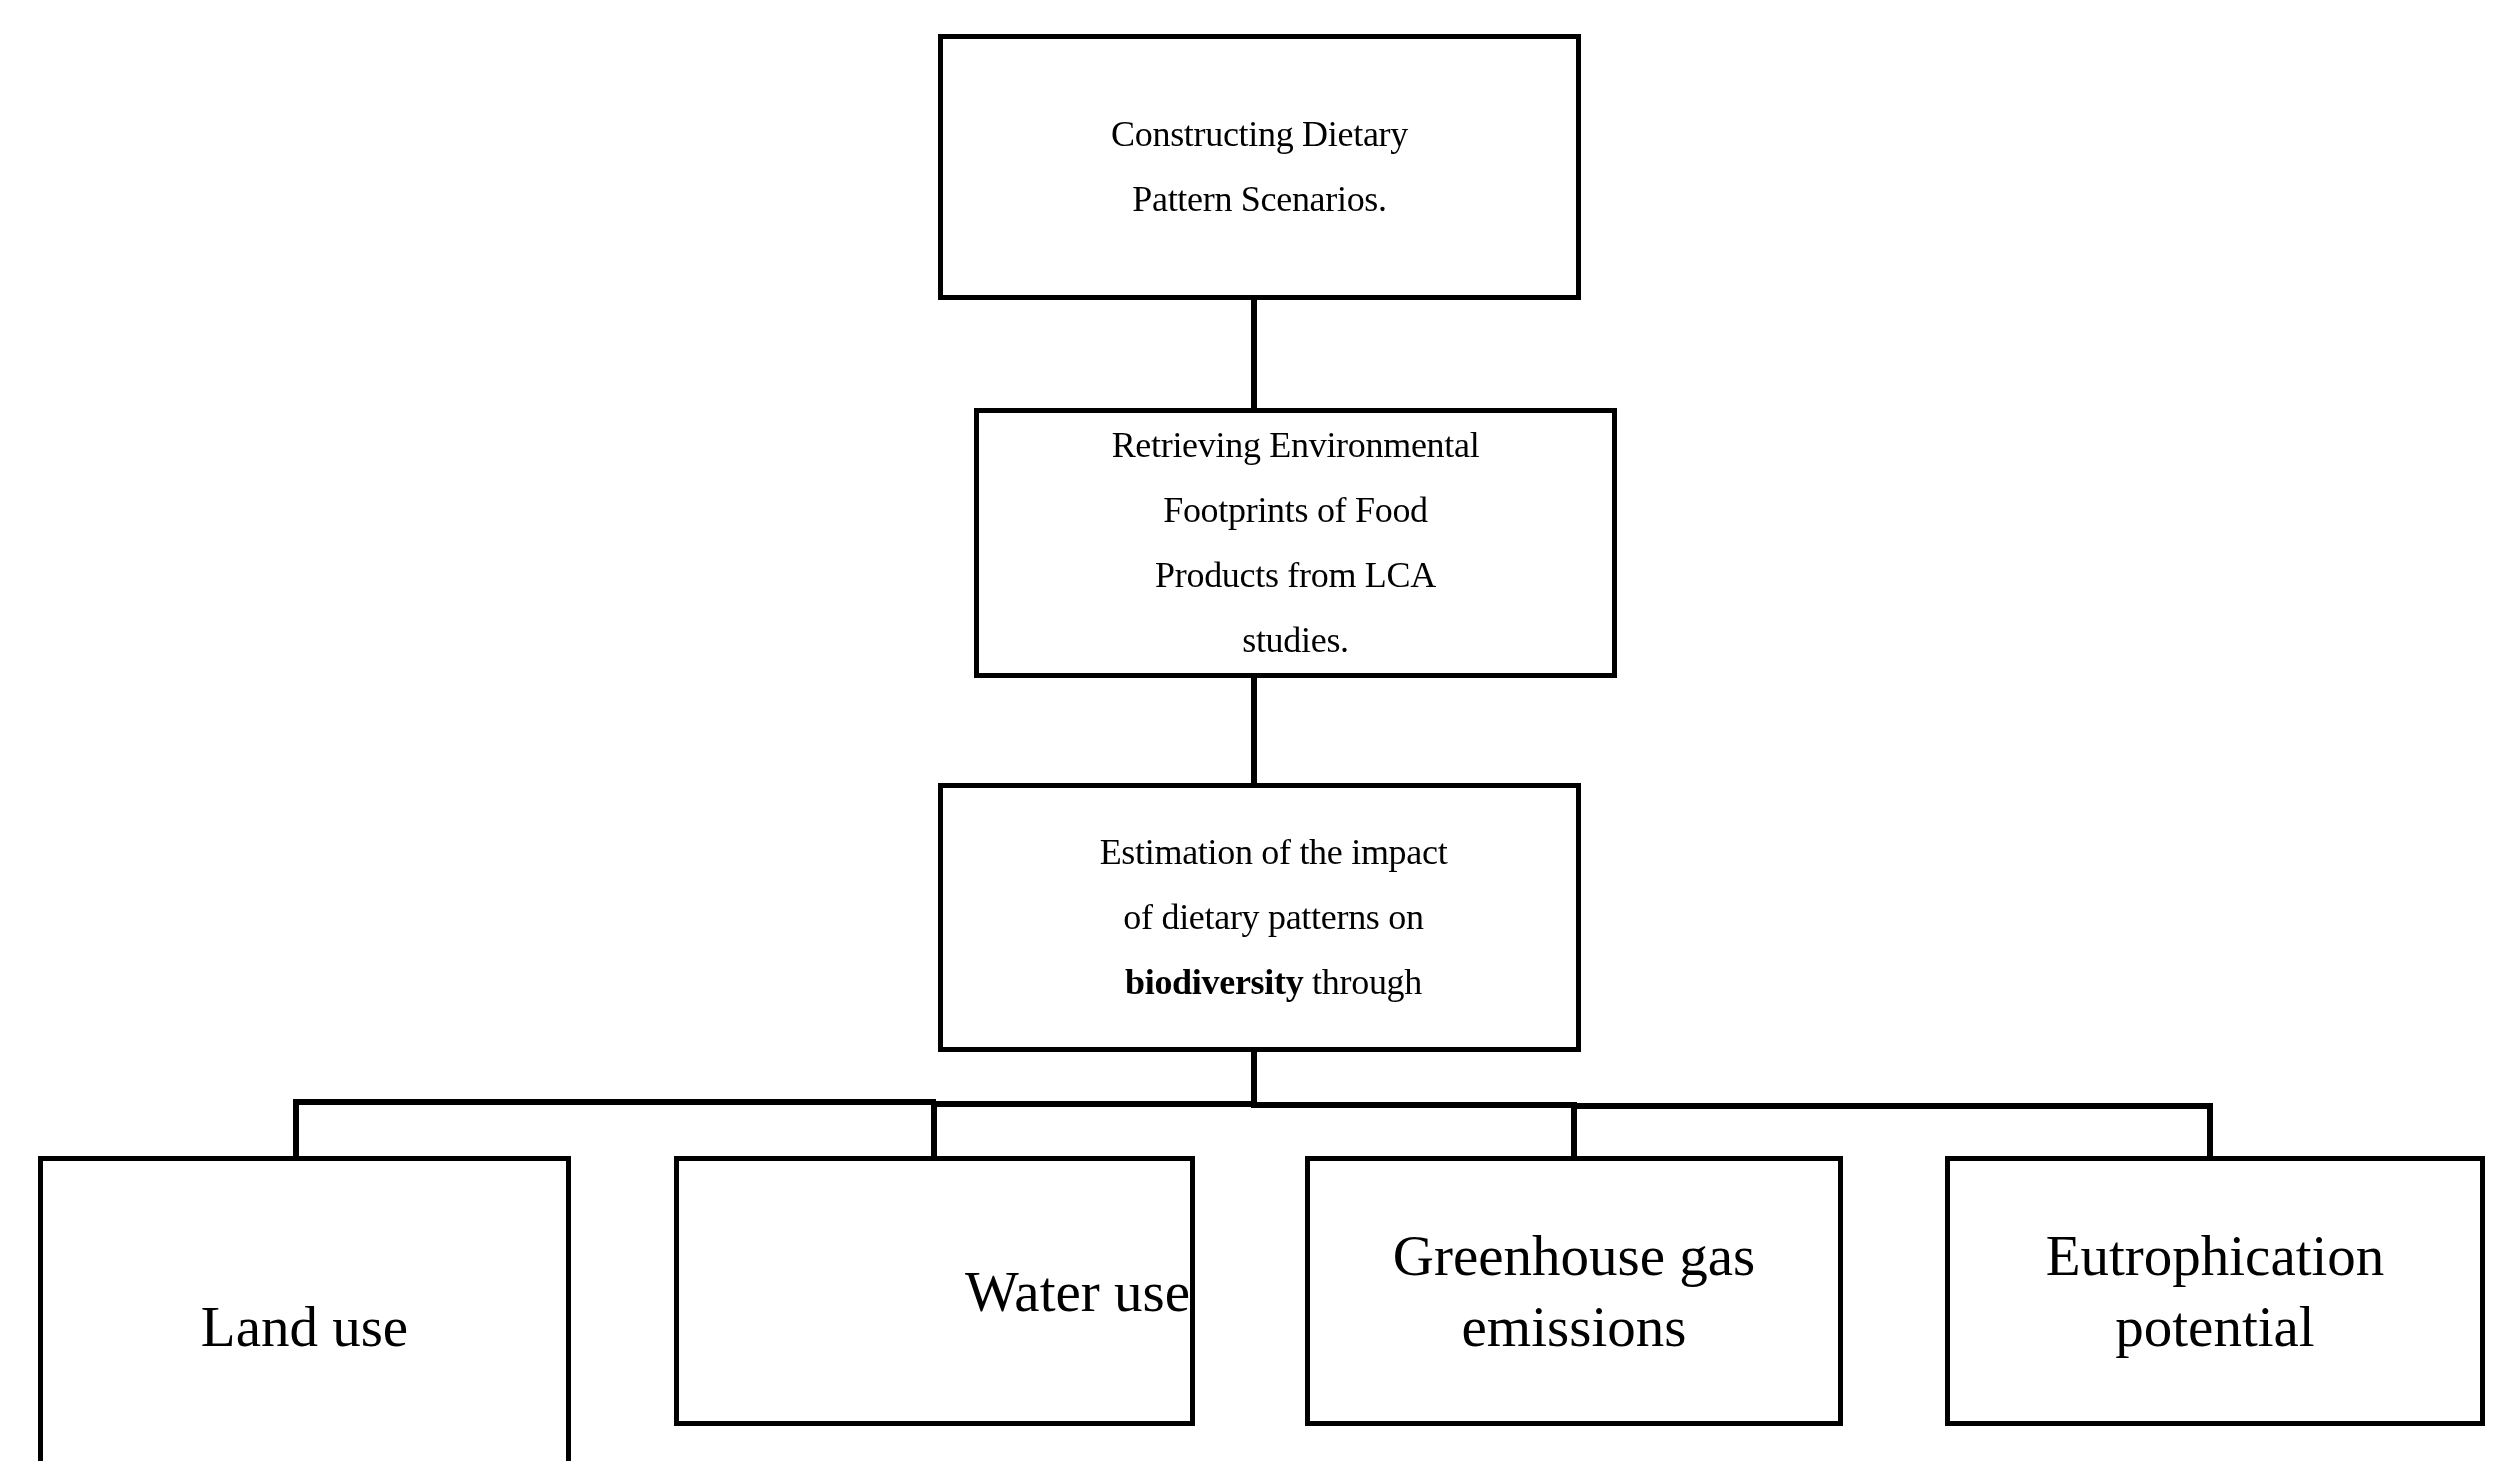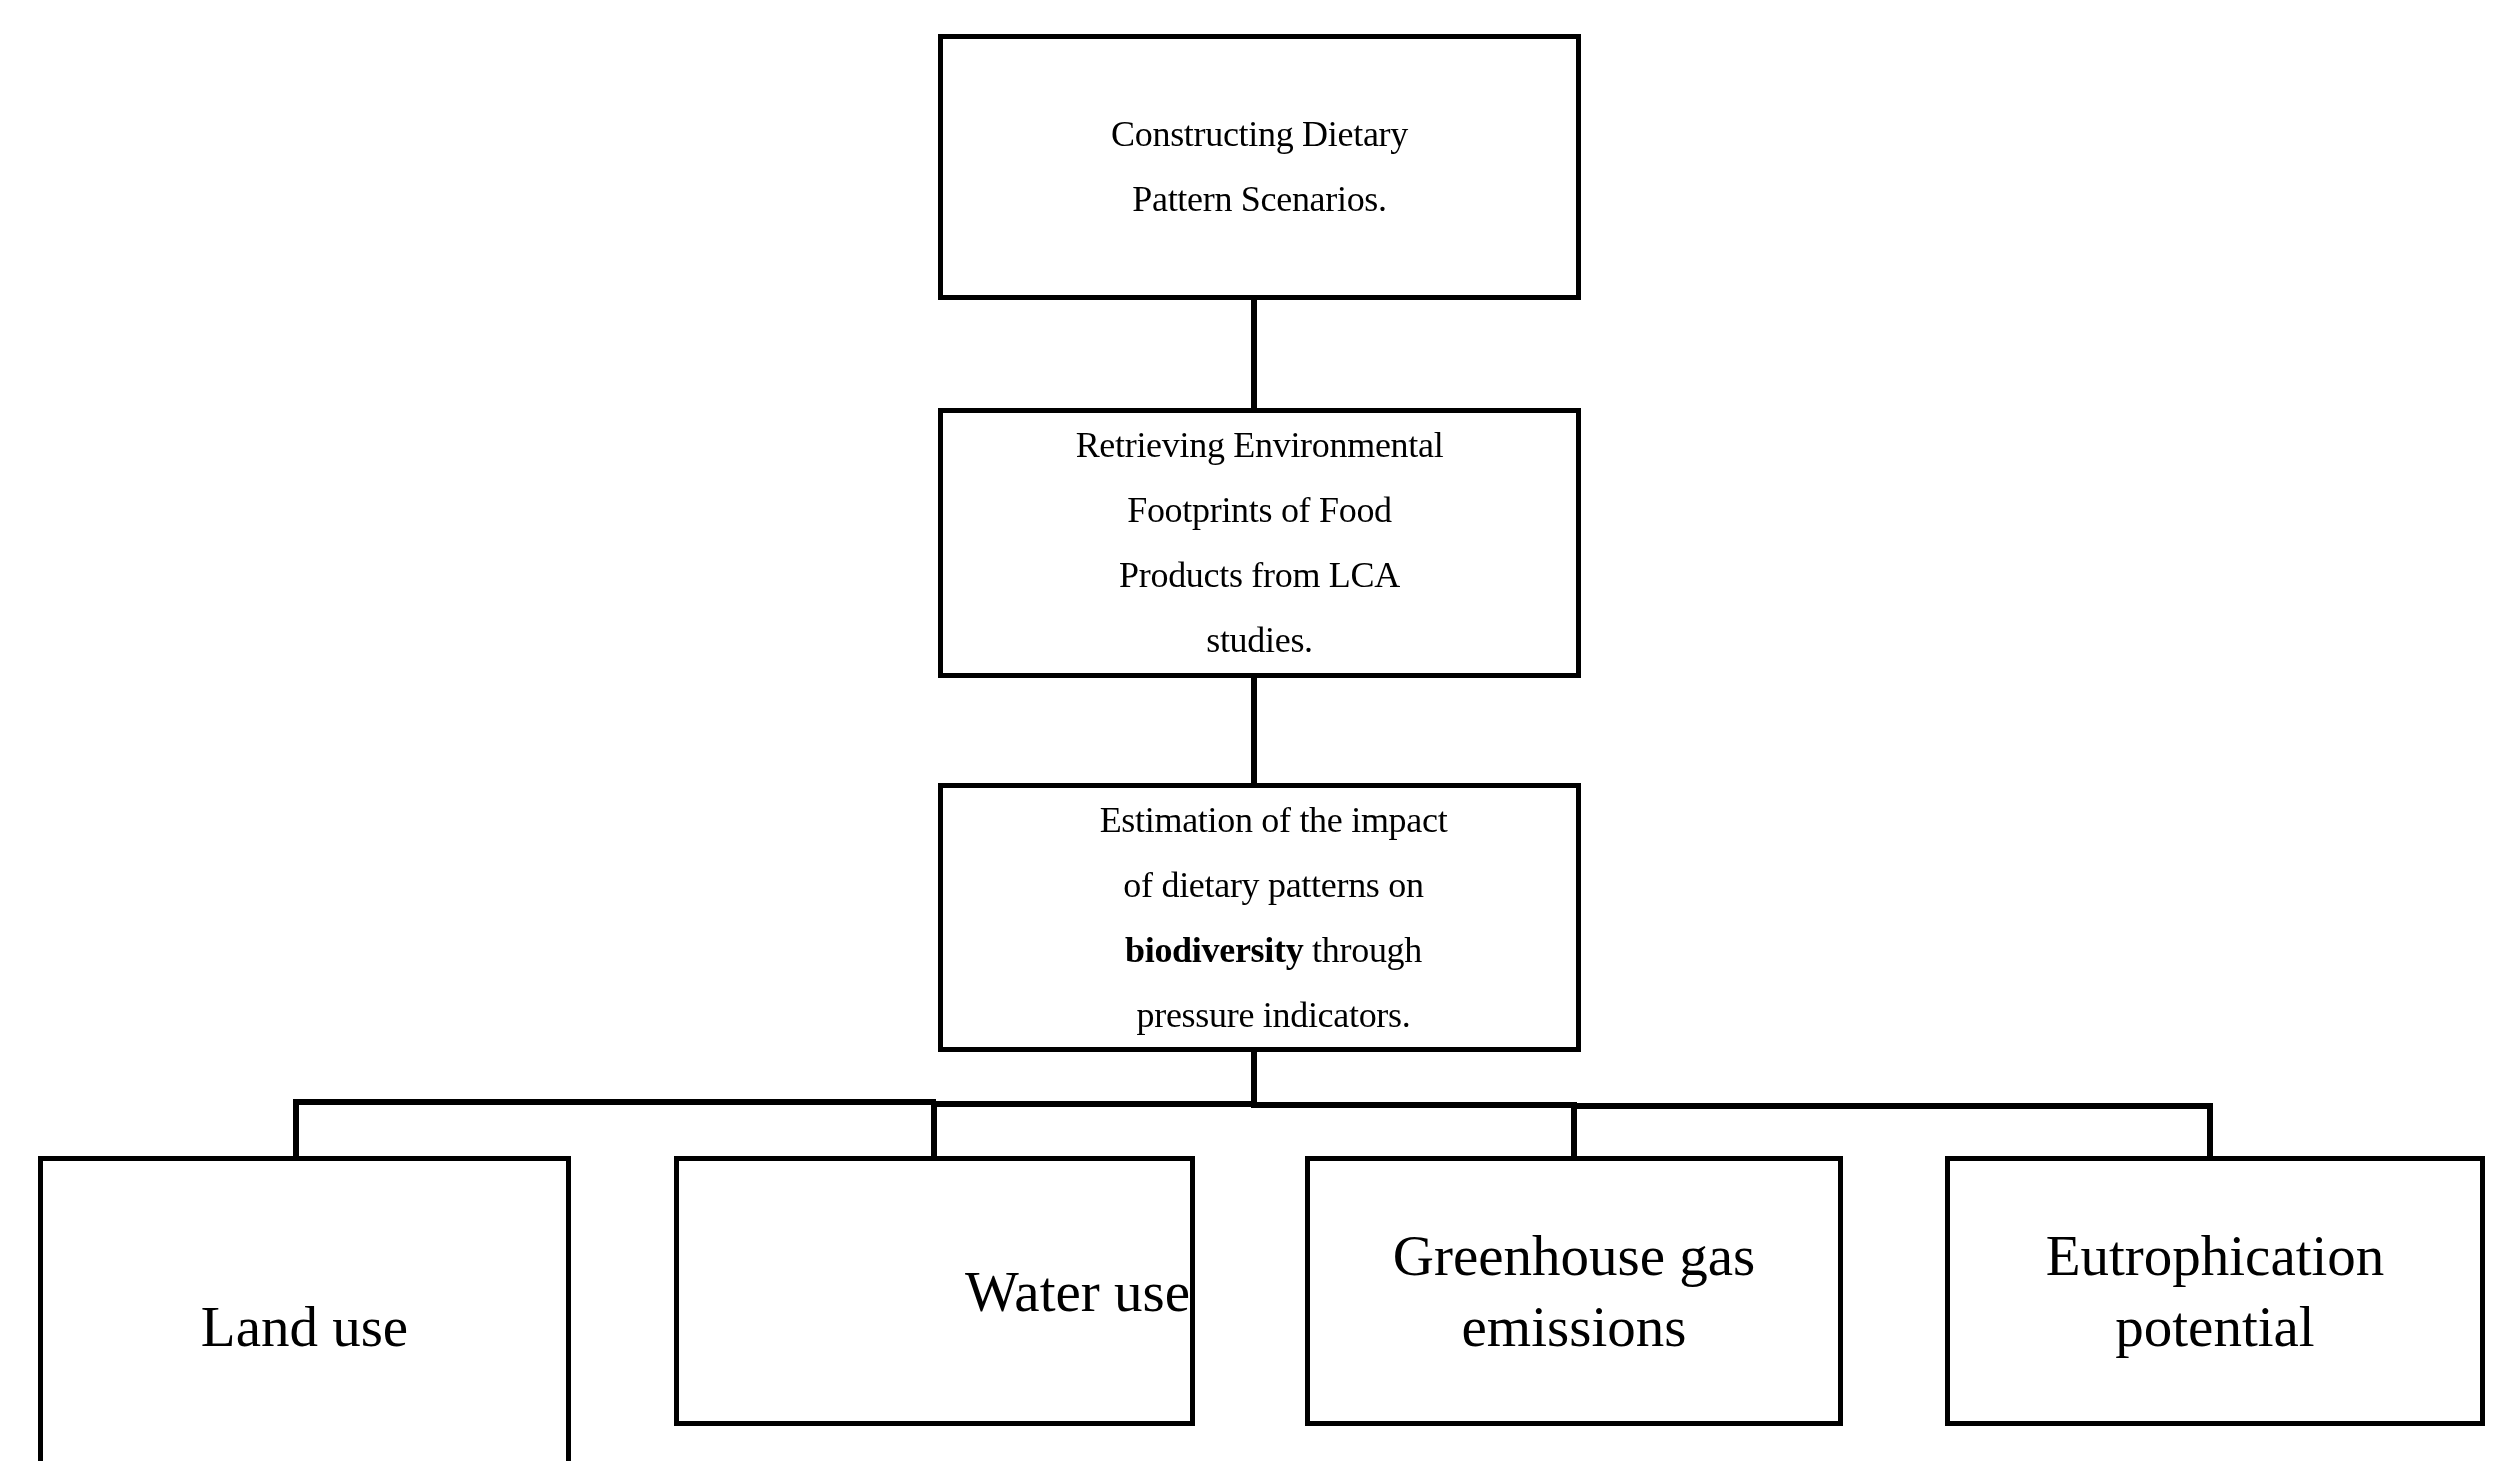--- a/index.html
+++ b/index.html
@@ -71,34 +71,33 @@
 
 <div id="canvas" style="background: rgb(255, 255, 255); color: rgb(0, 0, 0);">
 
   <div id="box1" class="box mid" style="border-color: rgb(0, 0, 0);">
       <div class="ln">Constructing Dietary</div>
       <div class="ln">Pattern Scenarios.</div>
     </div>
 
   <div id="v1" class="cline" style="background: rgb(0, 0, 0);"></div>
 
-  <div id="box2" class="box mid" style="border-color: rgb(0, 0, 0);">
+  <div id="box2" class="box mid" style="border-color: rgb(0, 0, 0); margin-left: 36px;">
       <div class="ln">Retrieving Environmental</div>
       <div class="ln">Footprints of Food</div>
       <div class="ln">Products from LCA</div>
       <div class="ln">studies.</div>
     </div>
 
   <div id="v2" class="cline" style="background: rgb(0, 0, 0);"></div>
 
   <div id="box3" class="box mid" style="border-color: rgb(0, 0, 0); padding-left: 28px;">
       <div class="ln">Estimation of the impact</div>
       <div class="ln">of dietary patterns on</div>
       <div class="ln"><span class="b">biodiversity</span><span> through</span></div>
-      <div class="ln">pressure indicators.</div>
     </div>
 
   <div id="v3" class="cline" style="background: rgb(0, 0, 0);"></div>
 
   <div id="segA" class="cline" style="background: rgb(0, 0, 0);"></div>
   <div id="segB" class="cline" style="background: rgb(0, 0, 0);"></div>
   <div id="segC" class="cline" style="background: rgb(0, 0, 0);"></div>
   <div id="segD" class="cline" style="background: rgb(0, 0, 0);"></div>
 
   <div id="dLand" class="cline" style="background: rgb(0, 0, 0);"></div>

